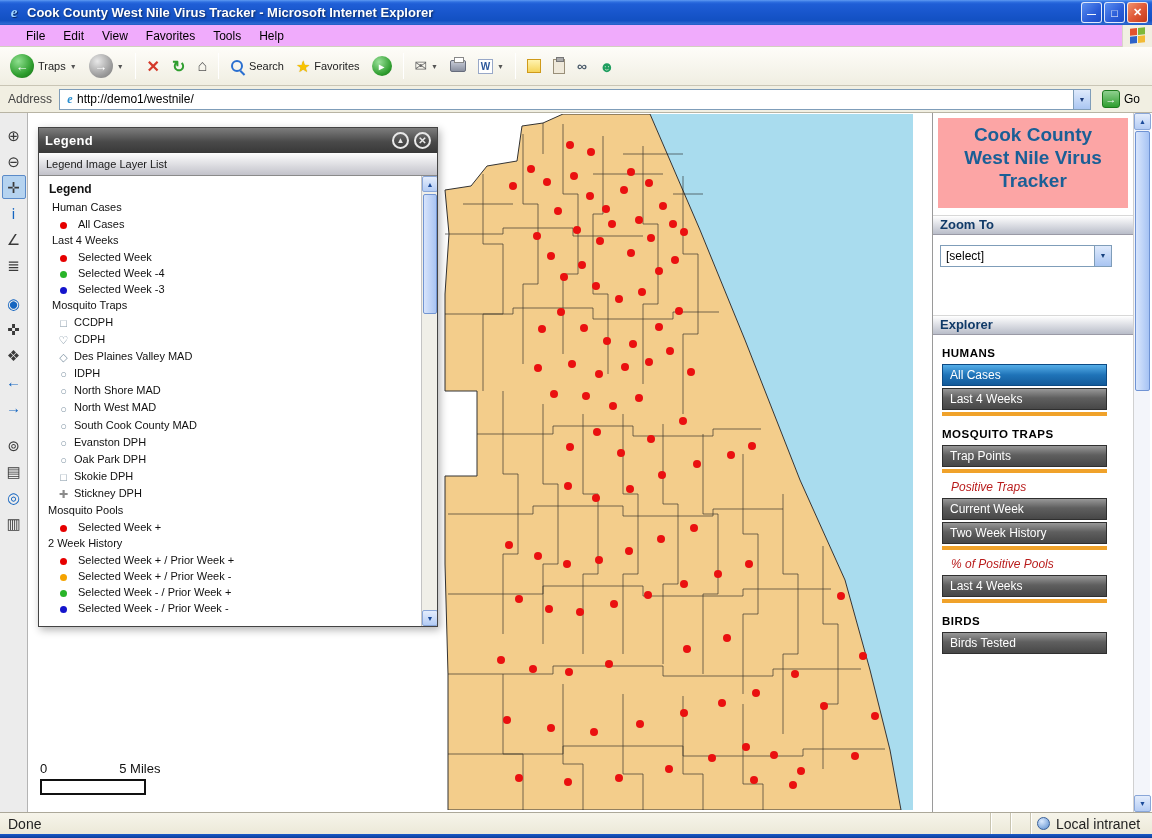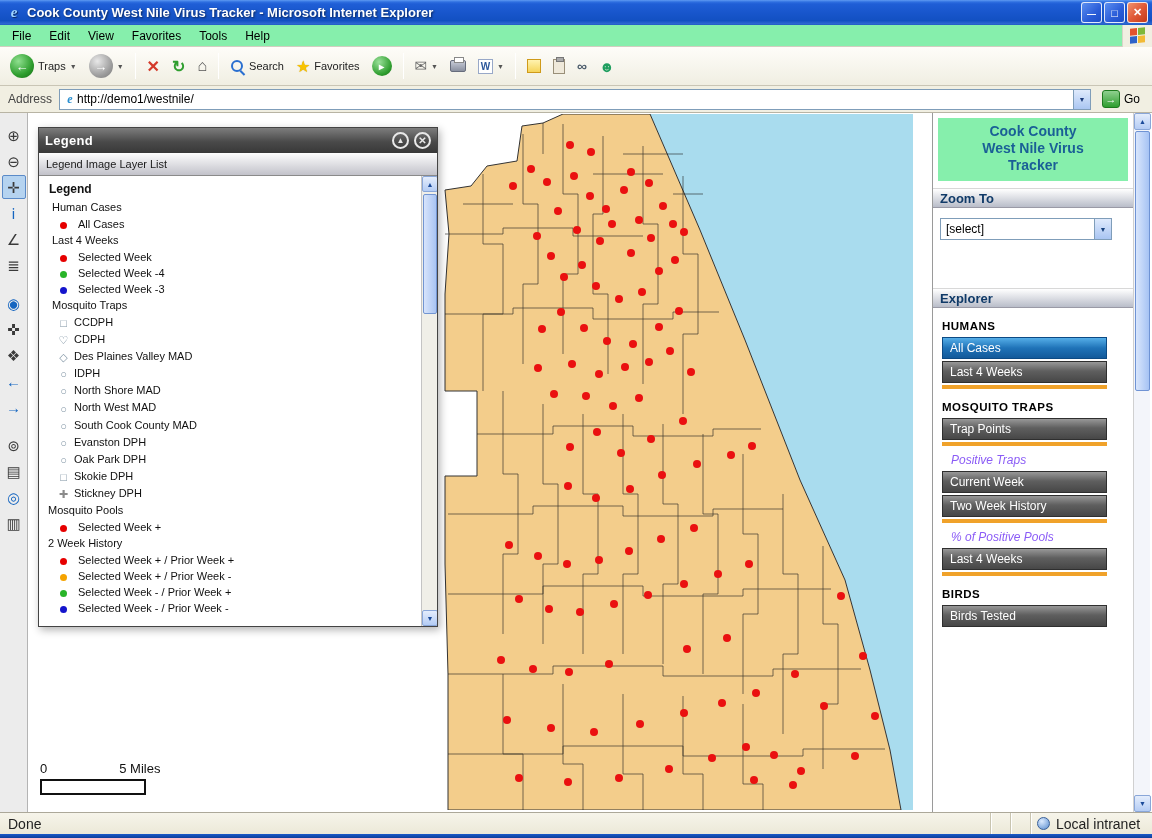--- a/index.html
+++ b/index.html
@@ -12,22 +12,22 @@
   .ie-logo { width:18px; margin:0 4px 0 5px; font:bold italic 15px "Liberation Serif",serif; color:#9fd4ff; text-align:center; text-shadow:1px 1px 1px rgba(0,0,0,.5); }
   .win-title { flex:1; font-size:13px; font-weight:bold; white-space:nowrap; overflow:hidden; text-shadow:1px 1px 2px rgba(0,0,0,.55); }
   .tb-btns { display:flex; gap:2px; margin-right:4px; }
   .tb-btn { width:21px; height:21px; border-radius:3px; border:1px solid rgba(255,255,255,.85);
     display:flex; align-items:center; justify-content:center; color:#fff; font-weight:bold; }
   .tb-btn.min { background:linear-gradient(135deg,#5a8ef0,#2a5cd8 60%,#1c4ec8); align-items:flex-end; font-size:9px; padding-bottom:3px; }
   .tb-btn.max { background:linear-gradient(135deg,#5a8ef0,#2a5cd8 60%,#1c4ec8); font-size:11px; }
   .tb-btn.close { background:linear-gradient(135deg,#f0926e,#e05a38 50%,#c43a18); font-size:11px; }
 
   
-  #menubar { position:absolute; left:0; top:25px; width:1152px; height:22px; background:#86efac;
-    border-bottom:1px solid #d2cec0; display:flex; align-items:center; padding-left:3px; }
+  #menubar { position:absolute; left:0; top:25px; width:1152px; height:22px; background:#f0abfc;
+    border-bottom:1px solid #d2cec0; display:flex; align-items:center; padding-left:17px; }
   .menu-item { font-size:12px; color:#000; padding:3px 9px; }
   #throbber { margin-left:auto; width:30px; height:22px; border-left:1px solid #d8d4c8;
     display:flex; align-items:center; justify-content:center; background:#f1efe2; }
   .flag { display:grid; grid-template-columns:7px 7px; grid-template-rows:7px 7px; gap:1px; transform:skewY(-6deg); }
   .flag i { display:block; }
   .flag i:nth-child(1){ background:#e3532e; } .flag i:nth-child(2){ background:#7db83a; }
   .flag i:nth-child(3){ background:#2e63c9; } .flag i:nth-child(4){ background:#f2ba35; }
 
   
   #toolbar { position:absolute; left:0; top:47px; width:1152px; height:39px;
@@ -110,37 +110,37 @@
   .mk-dot { width:7px; height:7px; border-radius:50%; margin-left:4px; margin-right:11px; }
   .lg-scroll { width:16px; background:#f0efe8; border-left:1px solid #c4c4c4; position:relative; }
   .sarr { position:absolute; left:0; width:16px; height:16px; background:linear-gradient(#e4edfc,#b4ccf4);
     border:1px solid #89a6d8; border-radius:2px; color:#1a4a9a; font-size:7px; display:flex; align-items:center; justify-content:center; }
   .sarr.up { top:0; } .sarr.down { bottom:0; }
   .lg-thumb { position:absolute; left:1px; top:18px; width:14px; height:120px;
     background:linear-gradient(90deg,#d7e4fb,#a9c4f2); border:1px solid #7295d2; border-radius:2px; }
 
   
   #sidebar { position:absolute; left:932px; top:0; width:201px; height:100%; background:#fff; border-left:1px solid #9a9a9a; }
-  .sb-title { margin:5px 5px 0 5px; background:#86efac; color:#1a5f96; font-weight:bold; font-size:14px; text-align:center;
-    padding:5px 0 7px; line-height:1.22; }
+  .sb-title { margin:5px 5px 0 5px; background:#fca5a5; color:#1a5f96; font-weight:bold; font-size:19px; text-align:center;
+    padding:5px 0 15px; line-height:1.22; }
   .sb-title span { display:block; }
   .sb-bar { height:20px; background:linear-gradient(180deg,#ffffff,#b9bdc9); border-top:1px solid #d8d8d8; border-bottom:1px solid #9a9aa6;
     color:#103a68; font-weight:bold; font-size:13px; display:flex; align-items:center; padding-left:7px; }
   #zoomto-bar { margin-top:7px; }
   .sb-select-wrap { margin:10px 0 0 7px; width:172px; height:22px; border:1px solid #7f9db9; display:flex; background:#fff; }
   .sb-select-val { flex:1; font-size:12px; padding:3px 0 0 5px; color:#000; }
   .sb-select-btn { width:17px; background:linear-gradient(#dfeafc,#a9c5f2); border-left:1px solid #7f9db9;
     display:flex; align-items:center; justify-content:center; font-size:7px; color:#17417e; }
   #explorer-bar { margin-top:48px; }
   .sec-label { font-weight:bold; font-size:11.5px; letter-spacing:.5px; color:#000; margin:12px 0 5px 9px; }
   .sec-btn { width:165px; height:22px; margin:0 0 2px 9px; background:linear-gradient(180deg,#989898,#5f5f5f 45%,#474747);
     border:1px solid #2f2f2f; color:#fff; font-size:12px; line-height:20px; padding-left:7px; }
   .sec-btn.active { background:linear-gradient(180deg,#55aee8,#1f73b8 50%,#135a9a); border-color:#0c4a84; }
   .sec-rule { width:165px; height:4px; background:#f0a22a; margin:0 0 7px 9px; }
-  .sec-note { font-style:italic; font-size:12px; color:#8b5cf6; margin:3px 0 4px 18px; }
+  .sec-note { font-style:italic; font-size:12px; color:#b91c1c; margin:3px 0 4px 18px; }
 
   
   #vscroll { position:absolute; left:1133px; top:0; width:17px; height:100%; background:#f3f5fa; border-left:1px solid #d0d0d0; }
   #vscroll .sarr { width:17px; height:17px; }
   .vs-thumb { position:absolute; left:1px; top:18px; width:15px; height:260px;
     background:linear-gradient(90deg,#d9e6fc,#a6c3f4); border:1px solid #6f93d4; border-radius:2px; }
 
   
   #statusbar { position:absolute; left:0; top:812px; width:1152px; height:22px;
     background:linear-gradient(#f6f4ea,#ece9d8); border-top:1px solid #aca899; display:flex; align-items:center; font-size:14px; color:#222; }

